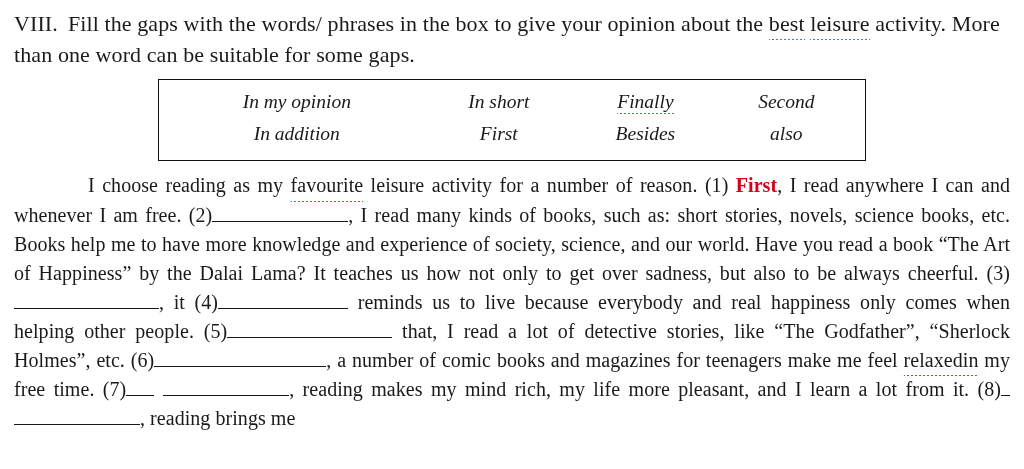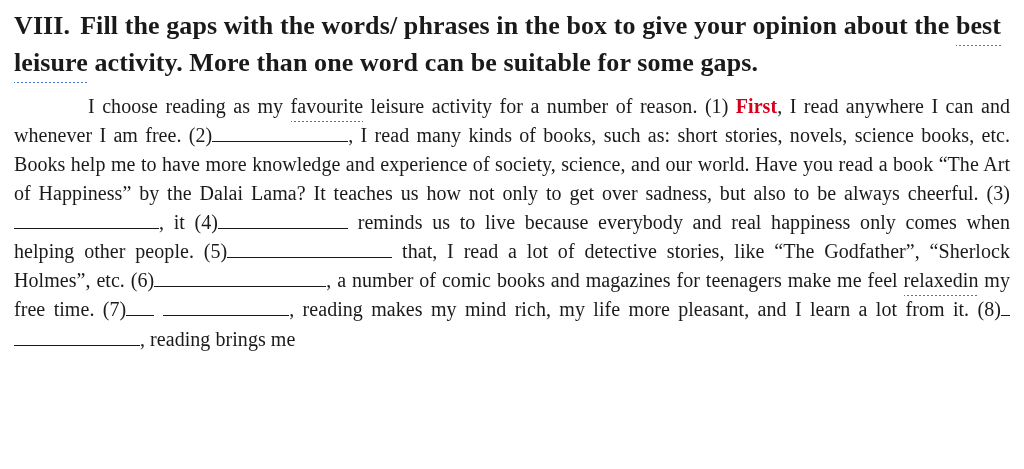--- a/index.html
+++ b/index.html
@@ -17,22 +17,22 @@
   .page {
     position: relative;
     width: 1024px;
     height: 469px;
     padding: 8px 14px 0 14px;
     box-sizing: border-box;
   }
 
   
   .heading {
-    font-weight: bold;
-    font-size: 26px;
+    font-weight: normal;
+    font-size: 22px;
     line-height: 1.42;
     letter-spacing: 0.1px;
   }
   .heading .num {
     margin-right: 10px;
   }
   .squiggle {
     position: relative;
     display: inline-block;
   }
@@ -113,18 +113,38 @@
 </style>
 </head>
 <body>
 
 <div class="page">
 
   <div class="heading">
     <span class="num">VIII.</span><span>Fill the gaps with the words/ phrases in the box to give your opinion about the </span><span class="squiggle">best</span><span> </span><span class="squiggle">leisure</span><span> activity. More than one word can be suitable for some gaps.</span>
   </div>
 
+  <div class="wordbox-wrap">
+    <div class="wordbox">
+      <table>
+        <tbody>
+            <tr>
+          <td>In my opinion</td>
+          <td>In short</td>
+          <td><span class="squiggle">Finally</span></td>
+          <td>Second</td>
+        </tr>
+        <tr>
+          <td>In addition</td>
+          <td>First</td>
+          <td>Besides</td>
+          <td>also</td>
+        </tr>
+      </tbody>
+        </table>
+    </div>
+  </div>
 
   <div class="para">
     <span class="indent"></span><span>I choose reading as my </span><span class="squiggle squiggle-red">favourite</span><span> leisure activity for a number of reason. (1) </span><span class="bold-red">First</span><span>, I read anywhere I can and whenever I am free. (2)</span><span class="gap g-136"></span><span>, I read many kinds of books, such as: short stories, novels, science books, etc. Books help me to have more knowledge and experience of society, science, and our world. Have you read a book “The Art of Happiness” by the Dalai Lama? It teaches us how not only to get over sadness, but also to be always cheerful. (3)</span><span class="gap g-145"></span><span>, it (4)</span><span class="gap g-130"></span><span> reminds us to live because everybody and real happiness only comes when helping other people. (5)</span><span class="gap g-165"></span><span> that, I read a lot of detective stories, like “The Godfather”, “Sherlock Holmes”, etc. (6)</span><span class="gap g-172"></span><span>, a number of comic books and magazines for teenagers make me feel </span><span class="squiggle squiggle-red">relaxedin</span><span> my free time. (7)</span><span class="gap g-28"></span><span class="wide-space"> </span><span class="gap g-126"></span><span>, reading makes my mind rich, my life more pleasant, and I learn a lot from it. (8)</span><span class="gap g-8"></span><span class="wide-space"> </span><span class="gap g-126"></span><span>, reading brings me</span>
   </div>
 
 </div>
 
 </body></html>

